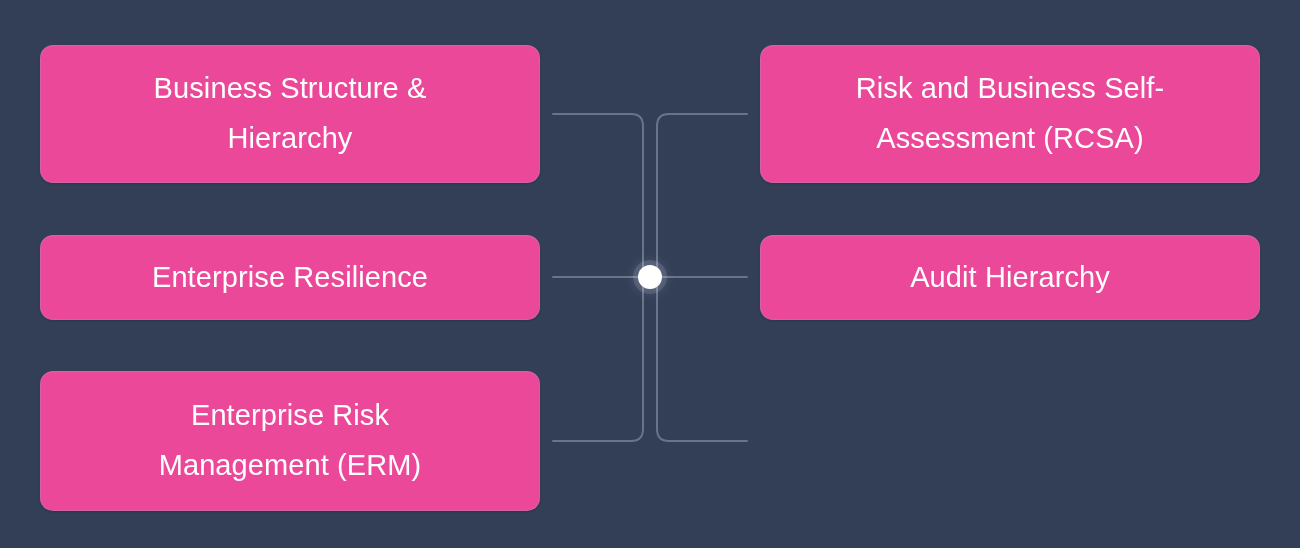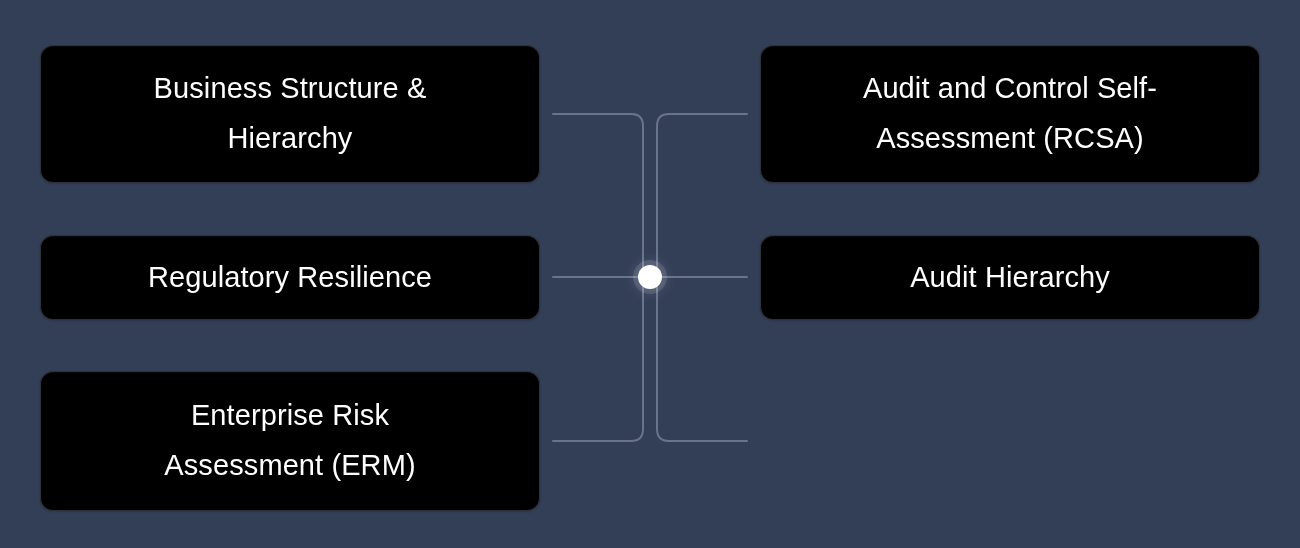--- a/index.html
+++ b/index.html
@@ -31,21 +31,21 @@
     pointer-events: none;
     z-index: 1;
   }
 
   
   .card {
     position: absolute;
     box-sizing: border-box;
     width: 500px;
     border-radius: 13px;
-    background: #000000;
+    background: #ec4899;
     border: 1px solid rgba(148, 163, 190, 0.30);
     box-shadow: 0 1px 2px rgba(0, 0, 0, 0.16),
                 inset 0 1px 0 rgba(255, 255, 255, 0.035);
     display: flex;
     align-items: center;
     justify-content: center;
     text-align: center;
     z-index: 2;
   }
 
@@ -105,30 +105,30 @@
       <path d="M 747 441 L 669 441 Q 657 441 657 429 L 657 277"></path>
     </g>
   </svg>
 
   <div class="card col-left row-top">
     <span class="card-label">Business Structure &amp;
 Hierarchy</span>
   </div>
 
   <div class="card col-left row-middle">
-    <span class="card-label">Regulatory Resilience</span>
+    <span class="card-label">Enterprise Resilience</span>
   </div>
 
   <div class="card col-left row-bottom">
     <span class="card-label">Enterprise Risk
-Assessment (ERM)</span>
+Management (ERM)</span>
   </div>
 
   <div class="card col-right row-top">
-    <span class="card-label">Audit and Control Self-
+    <span class="card-label">Risk and Business Self-
 Assessment (RCSA)</span>
   </div>
 
   <div class="card col-right row-middle">
     <span class="card-label">Audit Hierarchy</span>
   </div>
 
 
   <div id="hub"></div>
 

